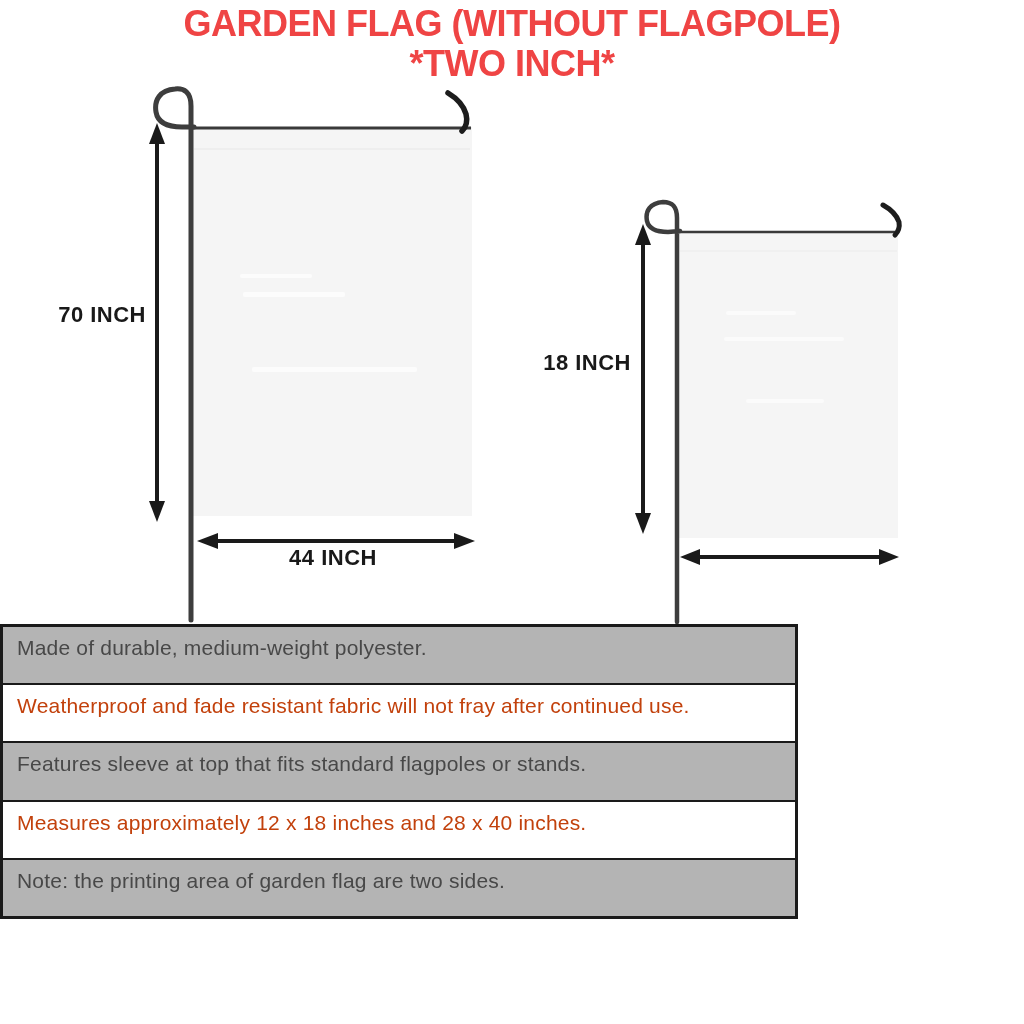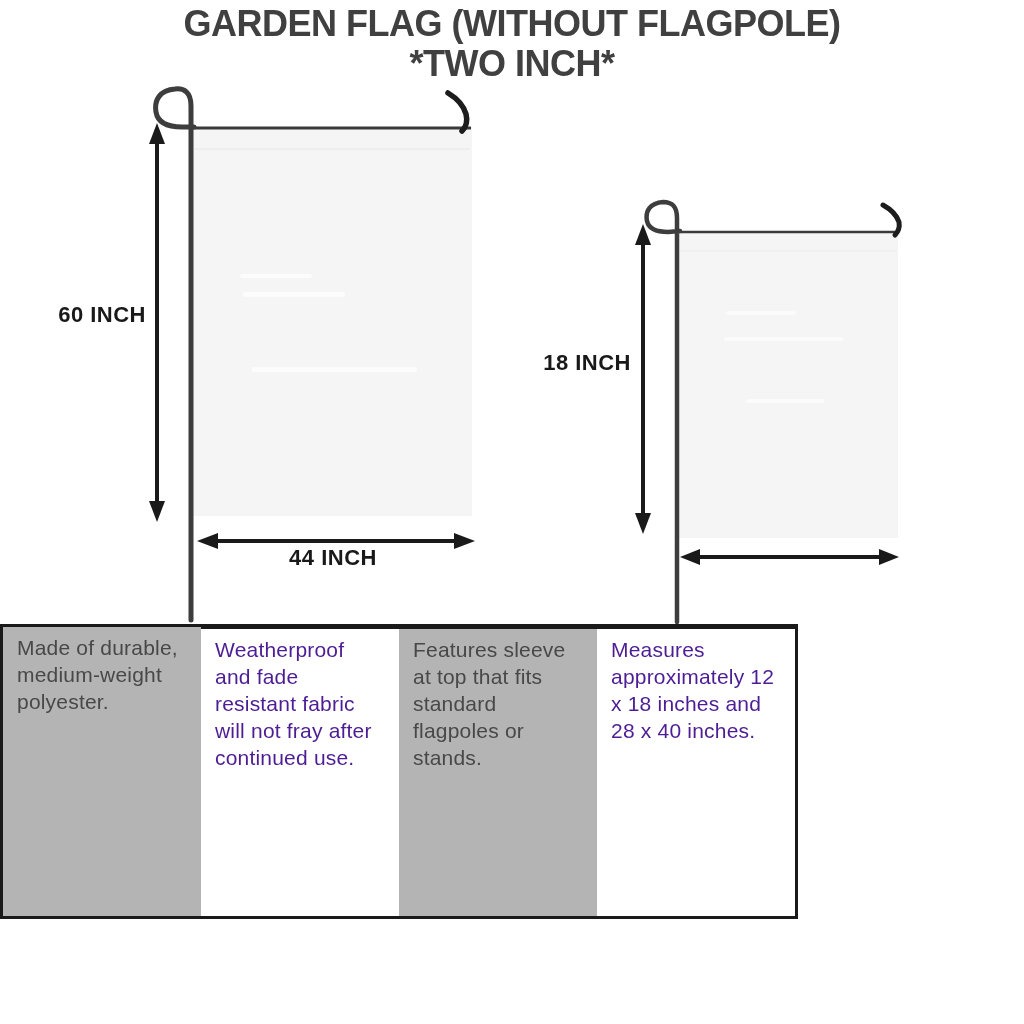--- a/index.html
+++ b/index.html
@@ -14,21 +14,21 @@
   .title {
     position: absolute;
     top: 4px;
     left: 0;
     width: 100%;
     text-align: center;
     font-size: 36px;
     font-weight: 800;
     letter-spacing: -0.5px;
     line-height: 40px;
-    color: #404040;
+    color: #ef4444;
   }
   .diagram-svg {
     position: absolute;
     top: 0; left: 0;
     width: 1024px;
     height: 1024px;
   }
   .dim-label {
     position: absolute;
     font-size: 22px;
@@ -45,33 +45,33 @@
   #label-12 { left: 691px; top: 561px; width: 200px; }
   .features-table {
     position: absolute;
     left: 0;
     top: 624px;
     width: 798px;
     height: 295px;
     box-sizing: border-box;
     border: 3px solid #1a1a1a;
     display: flex;
-    flex-direction: row;
+    flex-direction: column;
   }
   .feature-row {
     flex: 1;
     box-sizing: border-box;
     padding: 7px 14px 0 14px;
     font-size: 21px;
     letter-spacing: 0.2px;
     line-height: 27px;
   }
   .feature-row + .feature-row { border-top: 2.5px solid #1a1a1a; }
   .feature-row.shaded { background: #b4b4b4; color: #484848; }
-  .feature-row.plain  { background: #ffffff; color: #4c1d95; }
+  .feature-row.plain  { background: #ffffff; color: #c2410c; }
 </style>
 </head>
 <body>
 
 <div class="stage">
 
   <div class="title">
     <div>GARDEN FLAG (WITHOUT FLAGPOLE)</div>
     <div>*TWO INCH*</div>
   </div>
@@ -118,32 +118,35 @@
         <polygon points="643,534 635,513 651,513" stroke="none"></polygon>
       </g>
       <g stroke="#1a1a1a" fill="#1a1a1a">
         <path d="M697,557 H881" stroke-width="4" fill="none"></path>
         <polygon points="680,557 700,549 700,565" stroke="none"></polygon>
         <polygon points="899,557 879,549 879,565" stroke="none"></polygon>
       </g>
     </g>
   </svg>
 
-  <div id="label-40" class="dim-label right-align">60 INCH</div>
+  <div id="label-40" class="dim-label right-align">70 INCH</div>
   <div id="label-28" class="dim-label center-align">44 INCH</div>
   <div id="label-18" class="dim-label right-align">18 INCH</div>
 
   <div class="features-table">
     <div class="feature-row shaded">
       <span>Made of durable, medium-weight polyester.</span>
     </div>
     <div class="feature-row plain">
       <span>Weatherproof and fade resistant fabric will not fray after continued use.</span>
     </div>
     <div class="feature-row shaded">
       <span>Features sleeve at top that fits standard flagpoles or stands.</span>
     </div>
     <div class="feature-row plain">
       <span>Measures approximately 12 x 18 inches and 28 x 40 inches.</span>
     </div>
+    <div class="feature-row shaded">
+      <span>Note: the printing area of garden flag are two sides.</span>
+    </div>
   </div>
 
 </div>
 
 </body></html>

